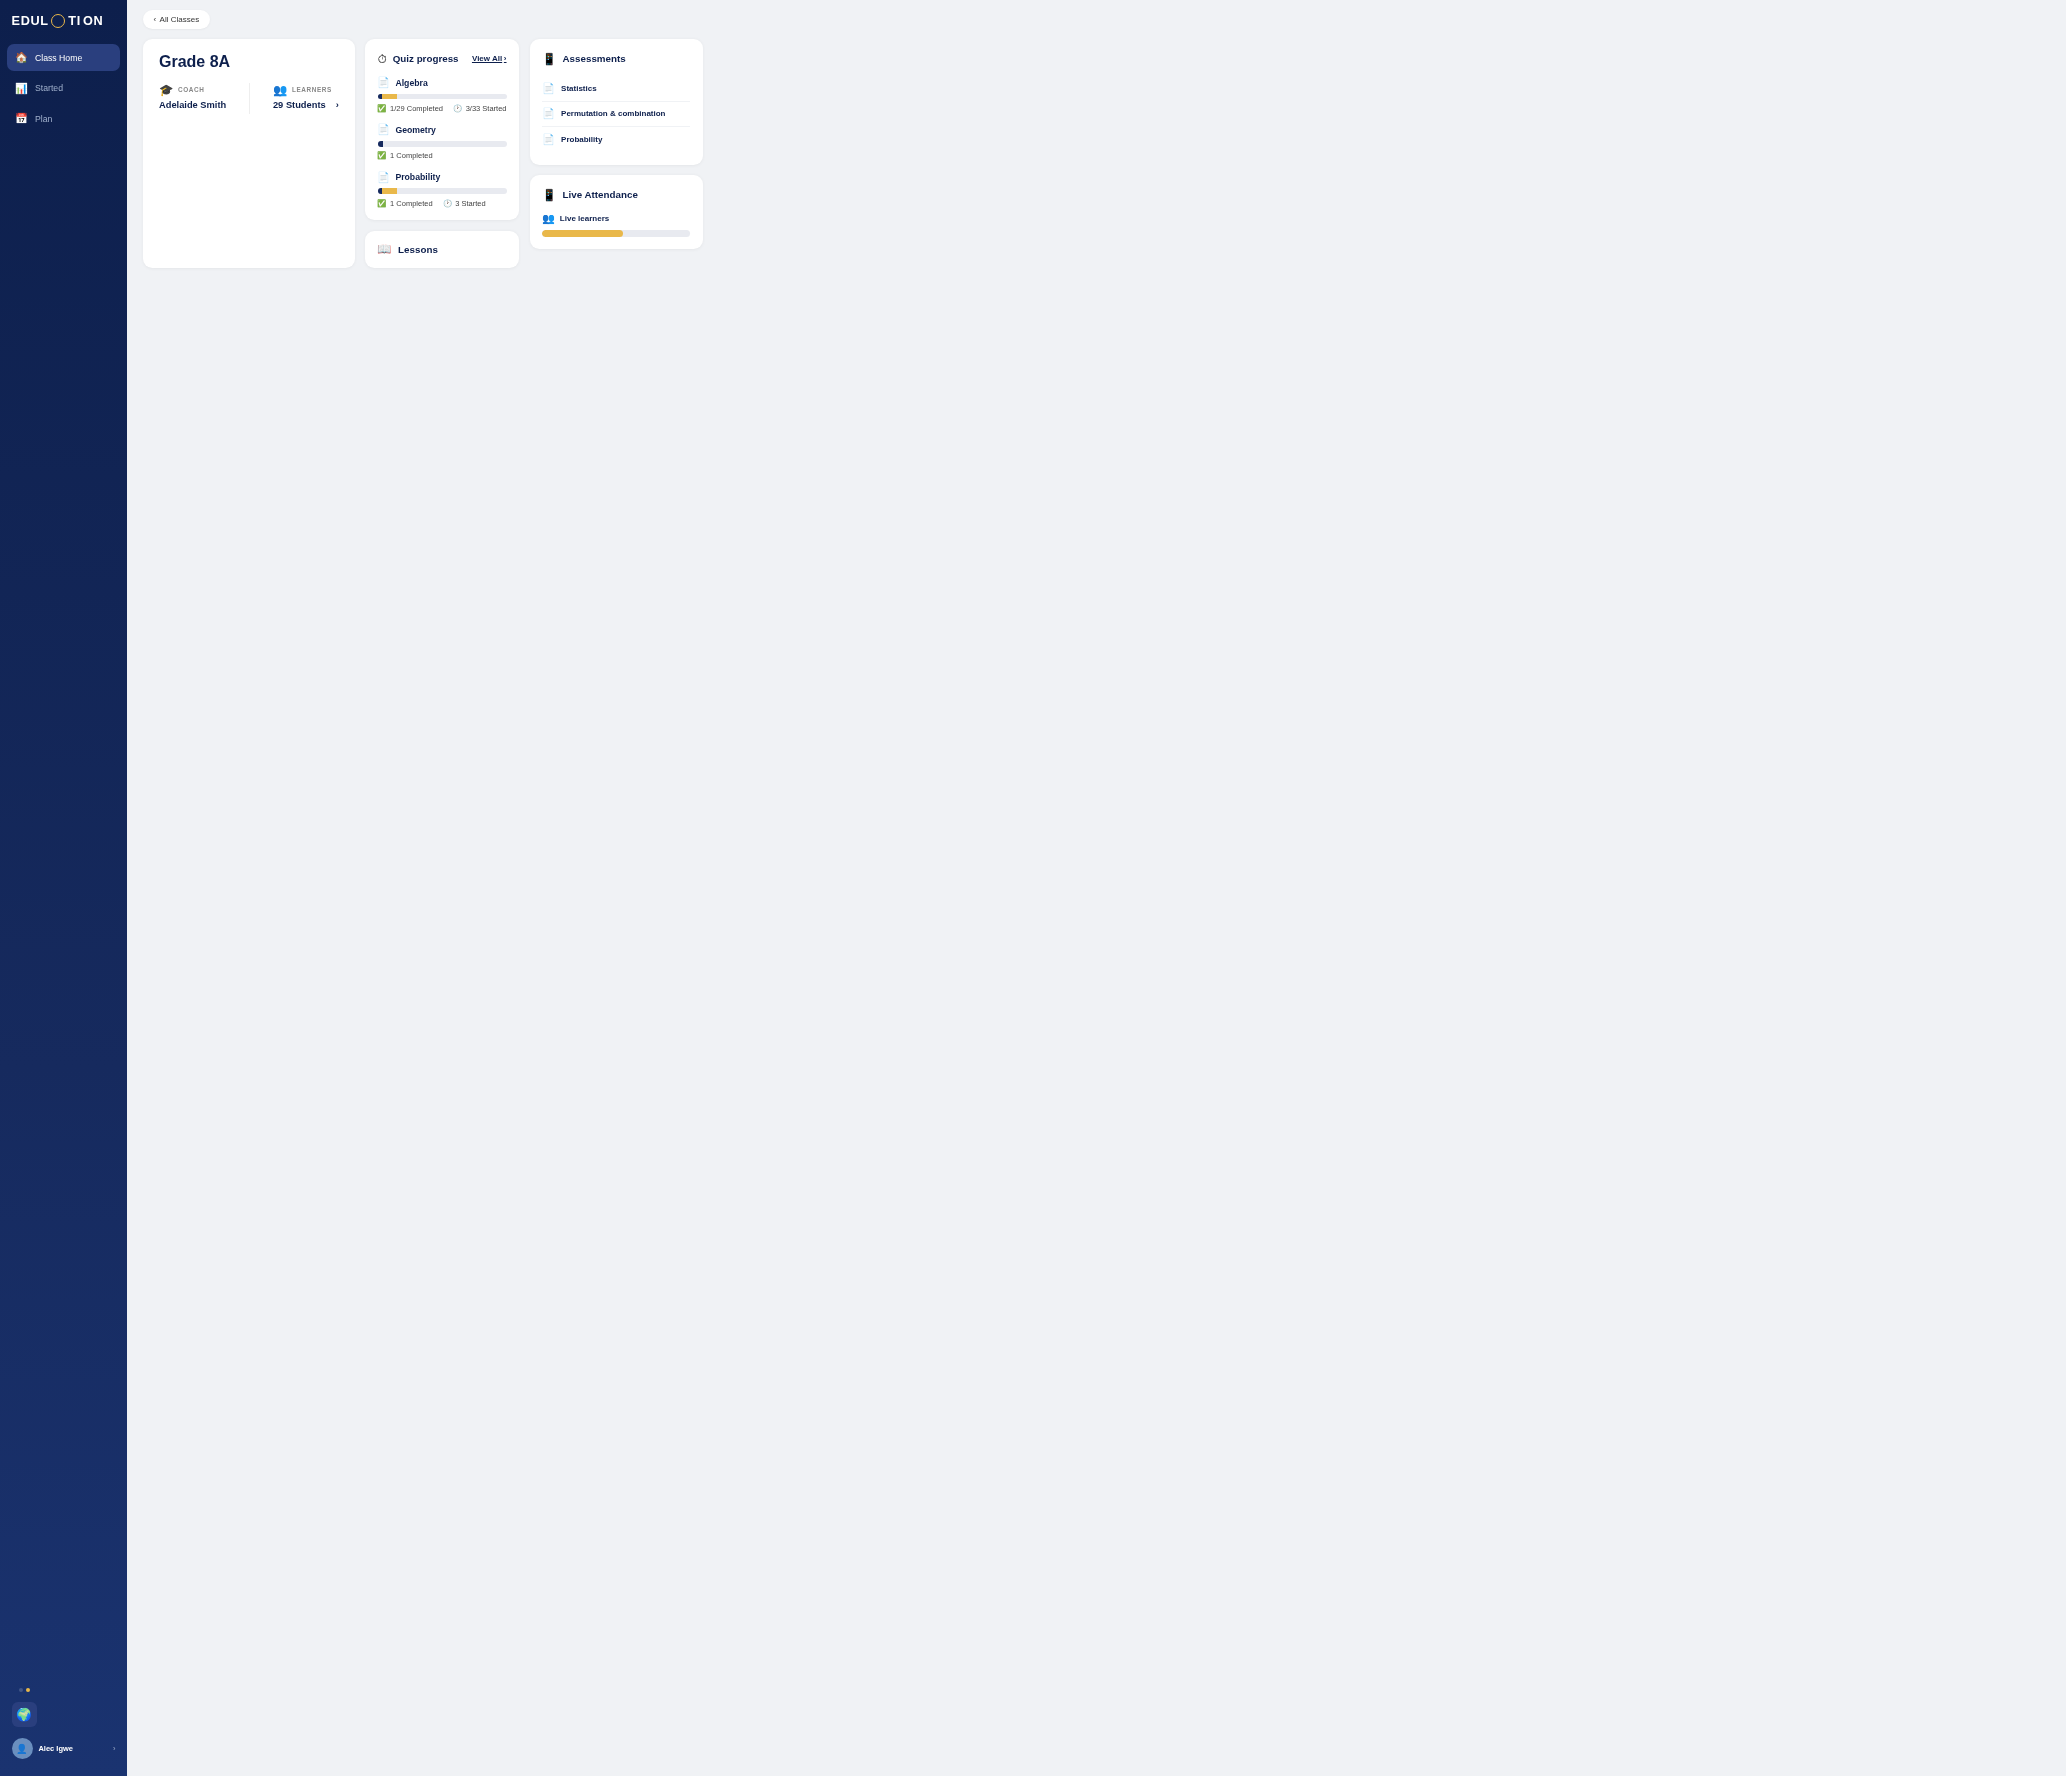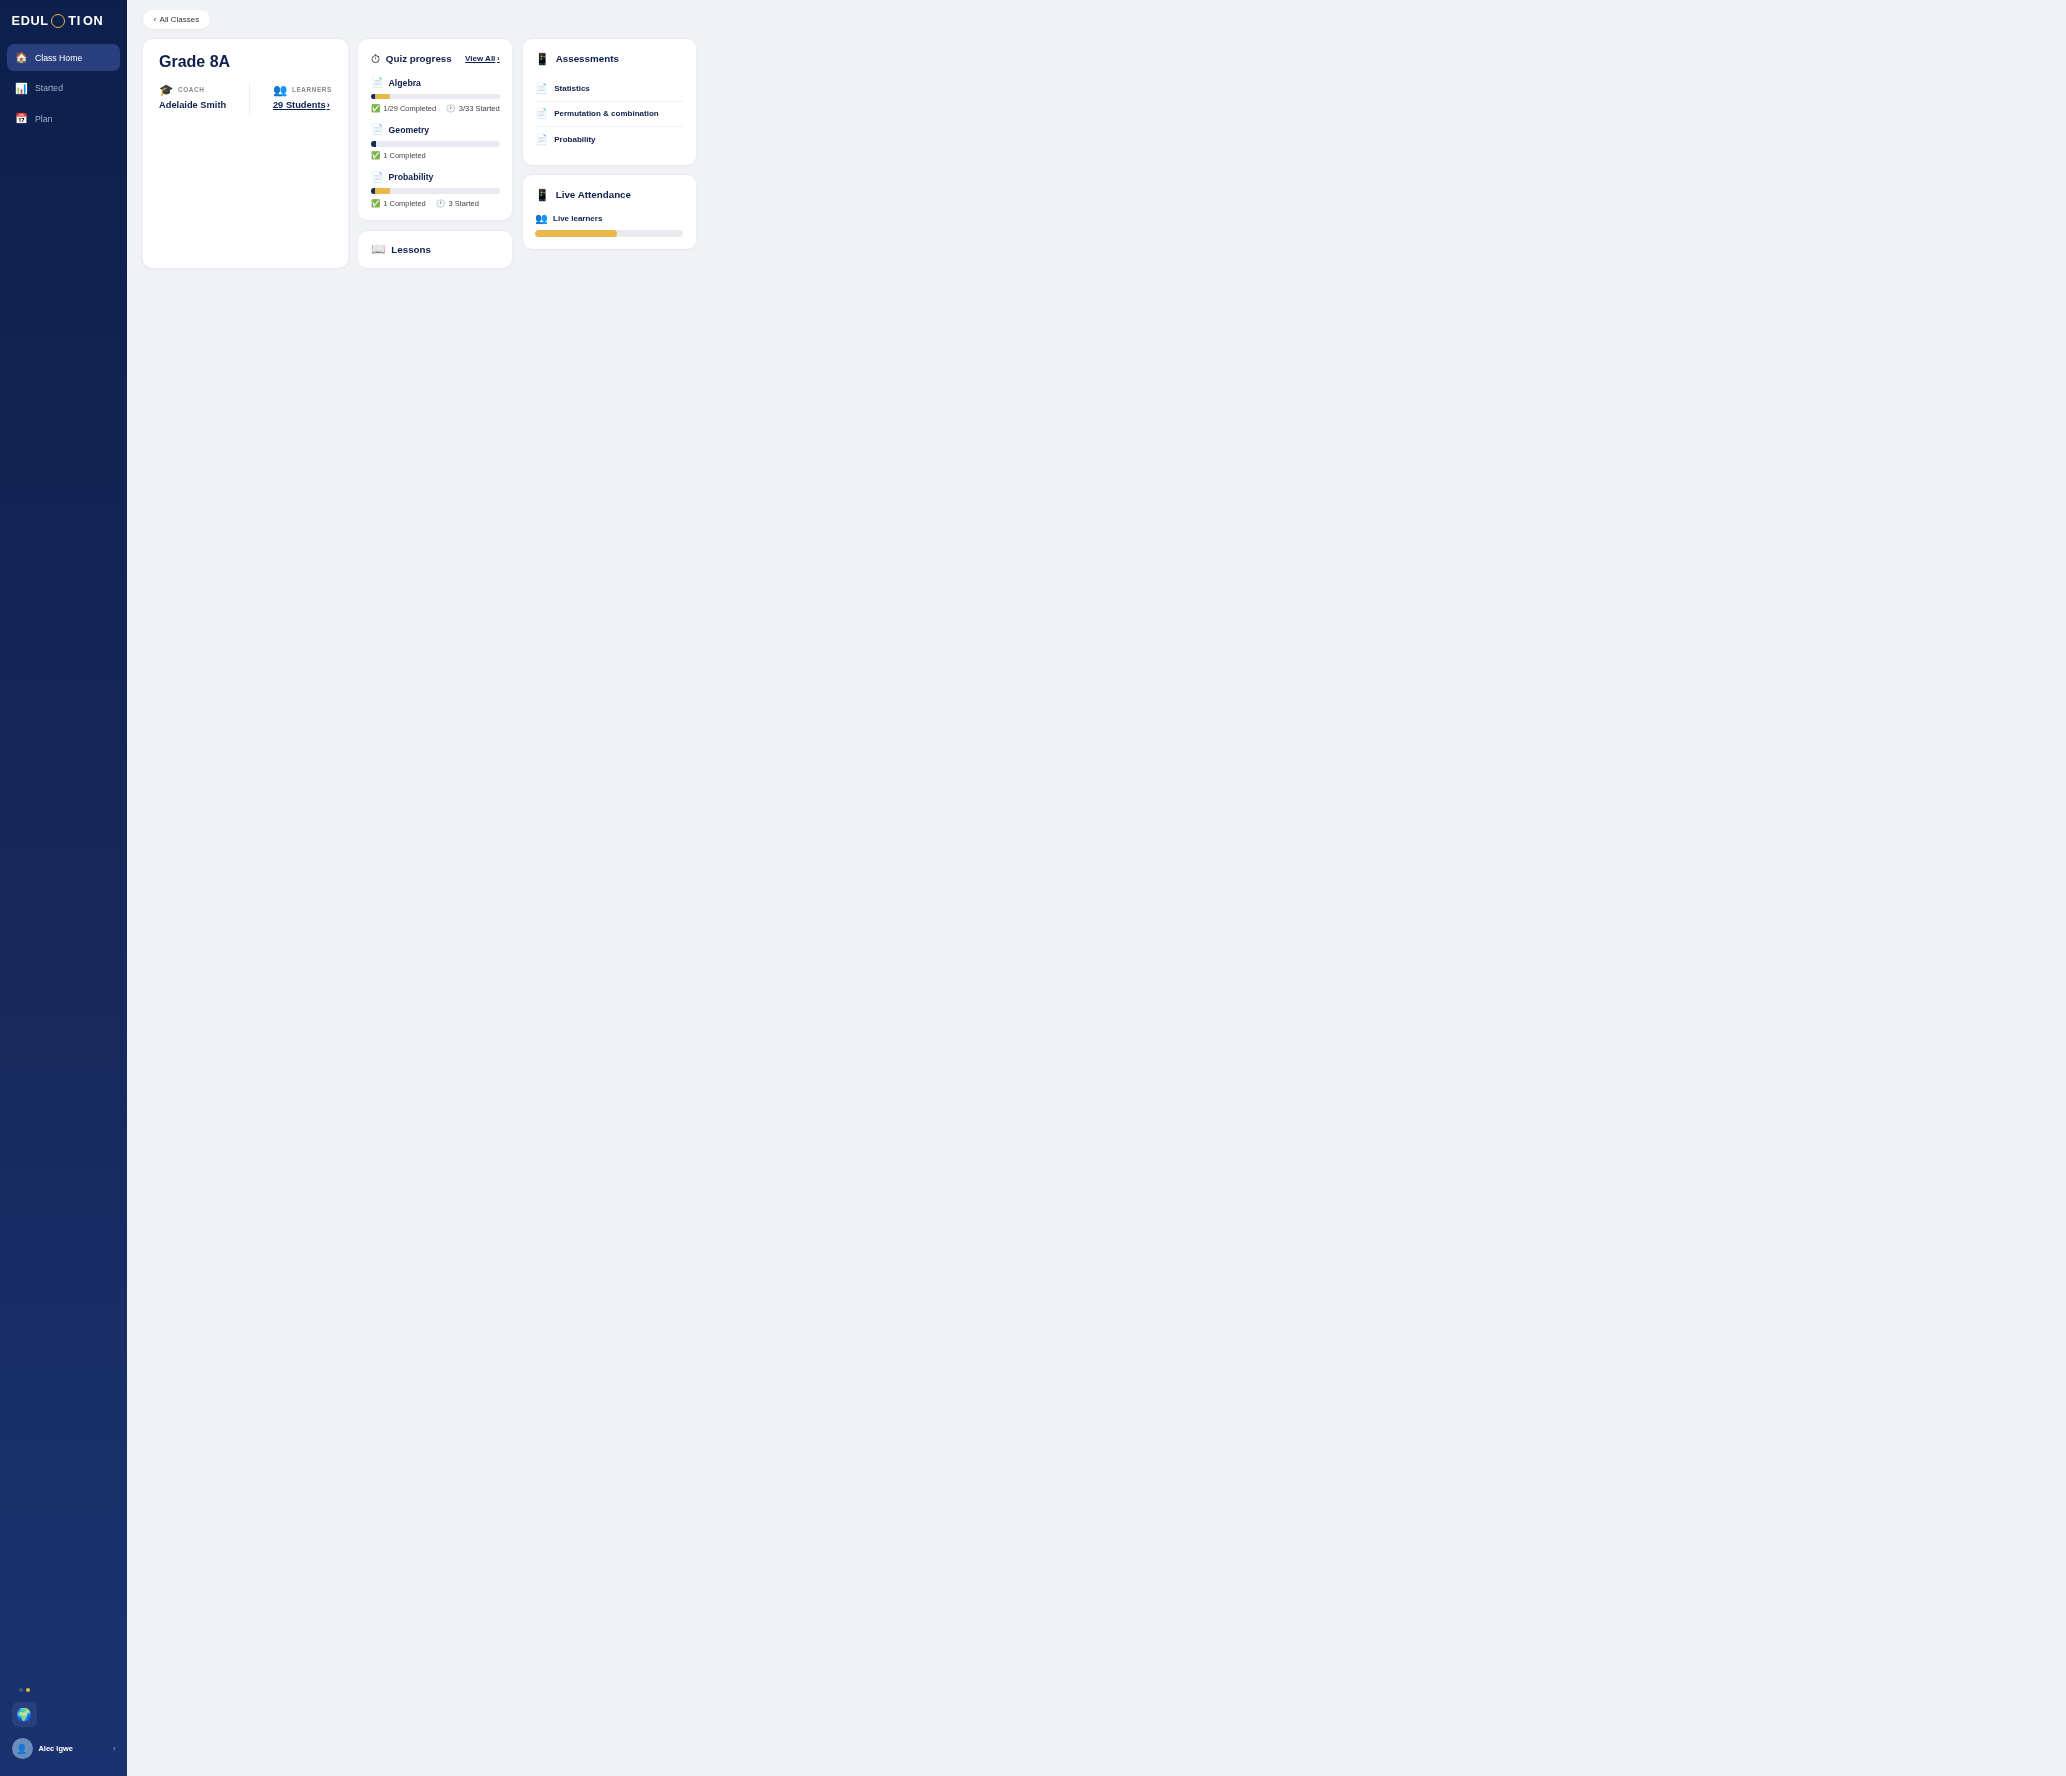--- a/index.html
+++ b/index.html
@@ -93,21 +93,21 @@
       background: #fff; border-radius: 9.3px; padding: 14px 16px 14px 16px;
       box-shadow: 0 0.6px 3.5px rgba(0,0,0,0.05);
     }
     .class-title { font-size: 16px; font-weight: 800; color: #0d1f4c; margin-bottom: 11.6px; }
     .coach-learner-row { display: flex; gap: 18.5px; align-items: flex-start; }
     .info-block { display: flex; flex-direction: column; gap: 3.5px; }
     .info-label-row { display: flex; align-items: center; gap: 4.6px; }
     .info-label { font-size: 6.4px; font-weight: 700; color: #888; letter-spacing: 0.6px; text-transform: uppercase; }
     .info-icon { font-size: 11.6px; }
     .info-value { font-size: 9.3px; font-weight: 700; color: #0d1f4c; }
-    .info-value a { color: #0d1f4c; text-decoration: underline; display: flex; align-items: flex-start; gap: 1px; cursor: pointer; }
+    .info-value a { color: #0d1f4c; display: flex; align-items: flex-start; gap: 10px; cursor: pointer; }
     .divider-v { width: 0.6px; background: #eee; height: 31px; margin: 0 4.6px; }
 
     
     .two-col { display: flex; gap: 10.4px; }
     .left-col { flex: 1; display: flex; flex-direction: column; gap: 10.4px; }
     .right-col { width: 173px; display: flex; flex-direction: column; gap: 10.4px; }
 
     
     .card {
       background: #fff; border-radius: 9.3px; padding: 12.7px 12.7px 12.7px 12.7px;

